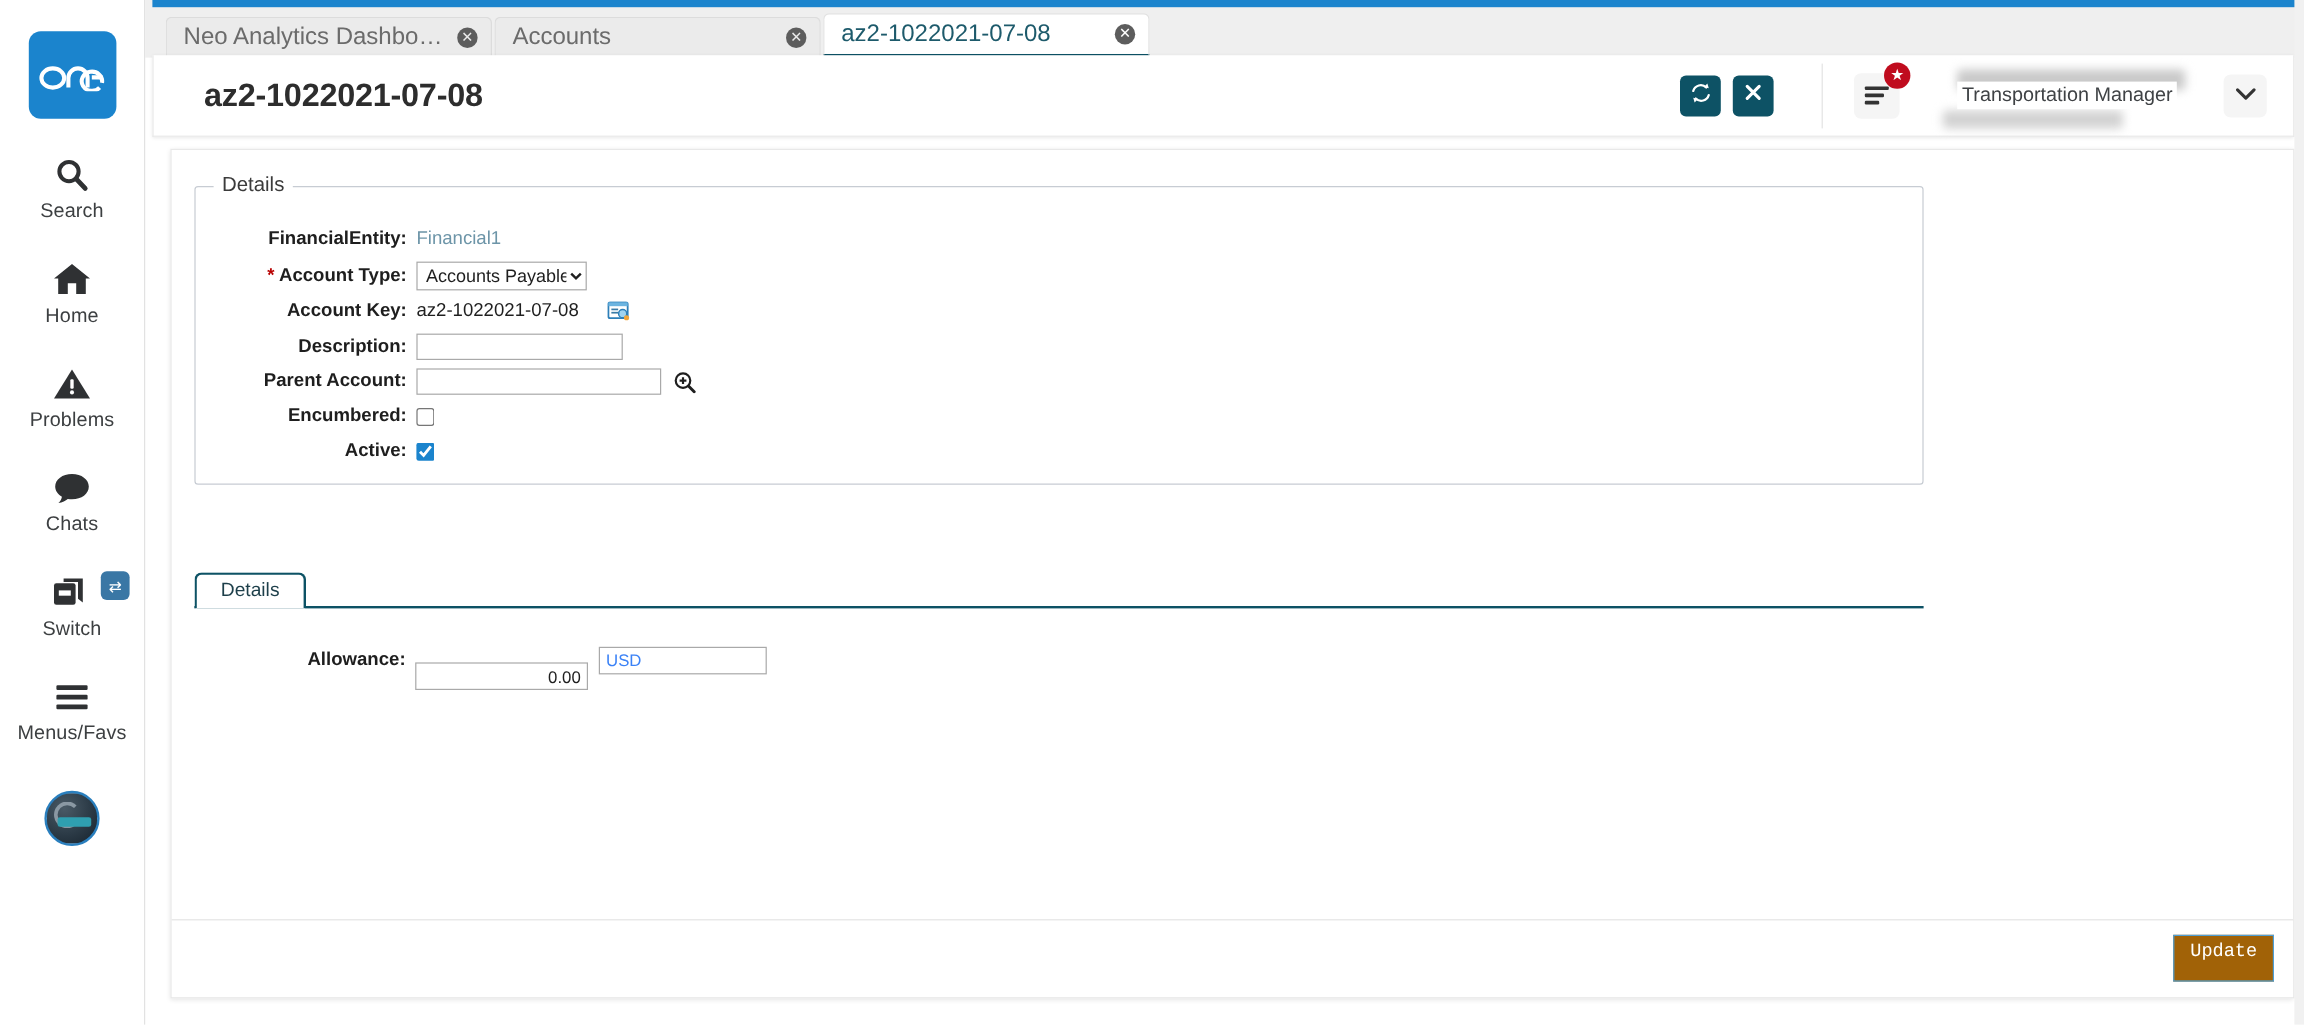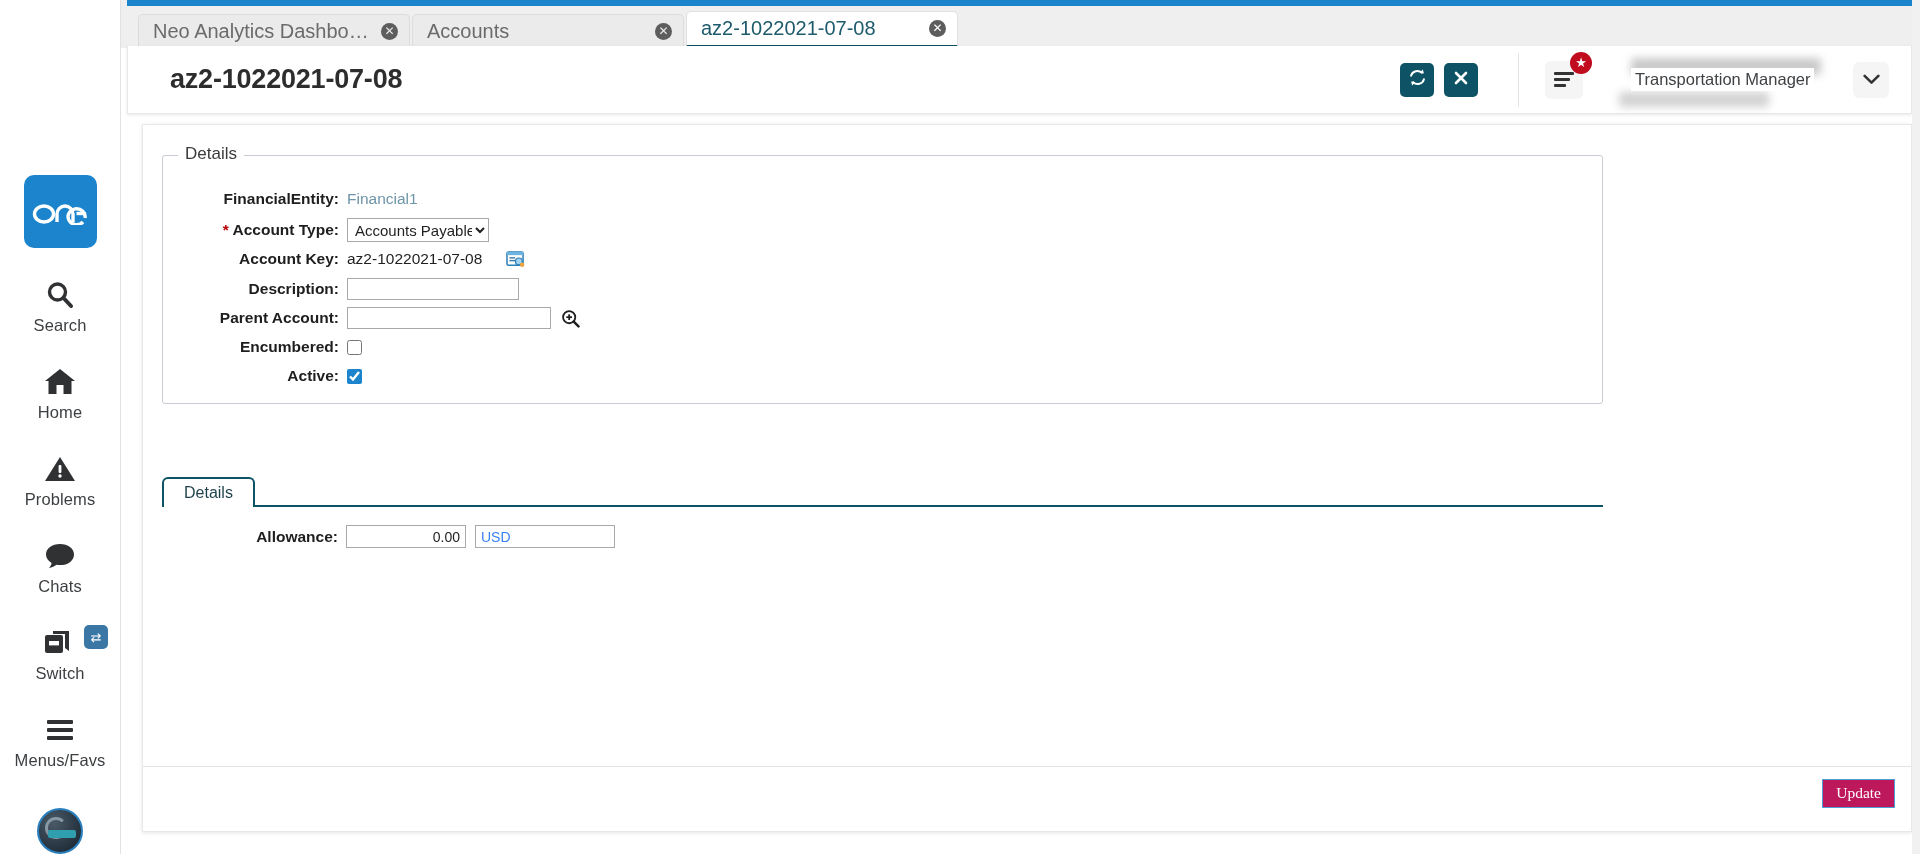--- a/index.html
+++ b/index.html
@@ -21,21 +21,20 @@
   .sidebar {
     position: absolute;
     left: 0; top: 0;
     width: 121px; height: 854px;
     background: #ffffff;
     border-right: 1px solid #e2e2e2;
     display: flex;
     flex-direction: column;
     align-items: center;
     z-index: 5;
-    justify-content: flex-end;
   }
   .logo {
     width: 73px; height: 73px;
     margin-top: 26px;
     background: #1b84cd;
     border-radius: 10px;
     display: flex; align-items: center; justify-content: center;
   }
   .logo svg { display:block; }
 
@@ -350,28 +349,29 @@
     top: 2px;
     cursor: pointer;
   }
 
   .allow-row {
     position: absolute;
     left: 0; top: 400px;
     display: flex; align-items: center;
   }
   .num-input {
-    width: 120px; height: 23px;
+    width: 144px; height: 23px;
     border: 1px solid #a9a9a9;
     text-align: right;
     font-size: 14px;
     font-family: "Liberation Sans", sans-serif;
     padding: 0 5px;
     color: #1f1f1f;
     outline: none;
+    margin-top: 27px;
   }
   .cur-input {
     width: 140px; height: 23px;
     border: 1px solid #a9a9a9;
     font-size: 14px;
     font-family: "Liberation Sans", sans-serif;
     padding: 0 5px;
     margin-left: 9px;
     color: #3b82f6;
     outline: none;
@@ -379,26 +379,26 @@
 
   .footer-rule {
     position: absolute;
     left: 0; top: 641px;
     width: 1768px; height: 1px;
     background: #e4e4e4;
   }
   .update-btn {
     position: absolute;
     right: 16px; top: 654px;
-    background: #be185d;
+    background: #a16207;
     border: 1px solid #4e9ed4;
     color: #ffffff;
     font-size: 15.5px;
-    font-family: Liberation Serif, serif;
-    padding: 4px 13px 5px;
+    font-family: Liberation Mono, monospace;
+    padding: 4px 13px 15px;
     cursor: pointer;
   }
 
   .right-gutter {
     position: absolute;
     right: 0; top: 0;
     width: 8px; height: 854px;
     background: #f1f1f1;
   }
 </style>

